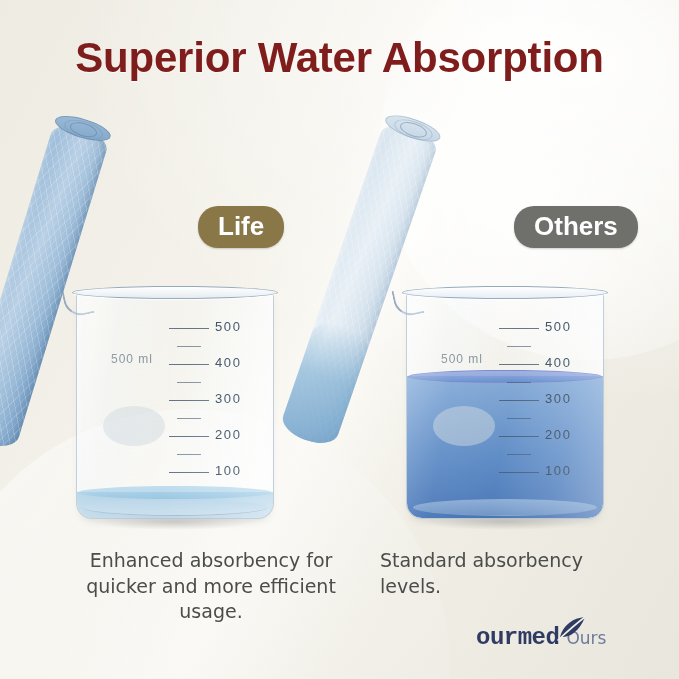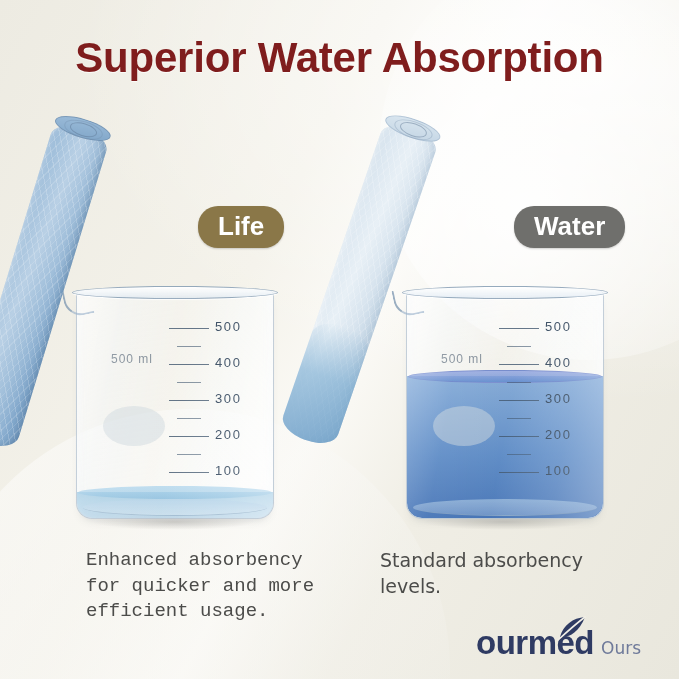--- a/index.html
+++ b/index.html
@@ -236,29 +236,29 @@
       rgba(255,255,255,.34) 100%);
     pointer-events:none;
   }
 
   
   .caption{
     position:absolute;top:548px;
     font-size:19px;line-height:1.35;color:#4c4c4a;
     font-family:"DejaVu Sans", sans-serif;
   }
-  .caption.left{left:86px;width:250px;text-align:left;font-family:Liberation Mono, monospace;}
+  .caption.left{left:86px;width:250px;text-align:center;}
   .caption.right{left:380px;width:230px;text-align:left;}
 
   
   .logo{position:absolute;left:476px;top:626px;height:42px;}
   .logo-word{
-    font-size:33px;font-weight:bold;color:#2f3b63;
+    font-size:24px;font-weight:bold;color:#2f3b63;
     letter-spacing:-.5px;line-height:1;
-    font-family:Liberation Sans, sans-serif;
+    font-family:Liberation Mono, monospace;
   }
   .logo-sub{
     font-size:17px;color:#6f7a9a;margin-left:7px;
     font-family:"DejaVu Sans", sans-serif;
   }
   .logo-row{display:flex;align-items:baseline;}
   .leaf{position:absolute;left:79px;top:-10px;}
 </style>
 </head>
 <body>
@@ -314,21 +314,21 @@
       <div class="texture"></div>
       <div class="top-ellipse"></div>
       <div class="core2"></div>
       <div class="core"></div>
     </div>
 
   </div>
 
   <div class="panel right">
 
-    <div class="badge others">Water</div>
+    <div class="badge others">Others</div>
 
     <div class="beaker-wrap">
       <div class="beaker-shadow"></div>
       <div class="beaker">
 
         <div class="liquid high">
           <div class="surface"></div>
         </div>
 
         <div class="frost-oval"></div>

